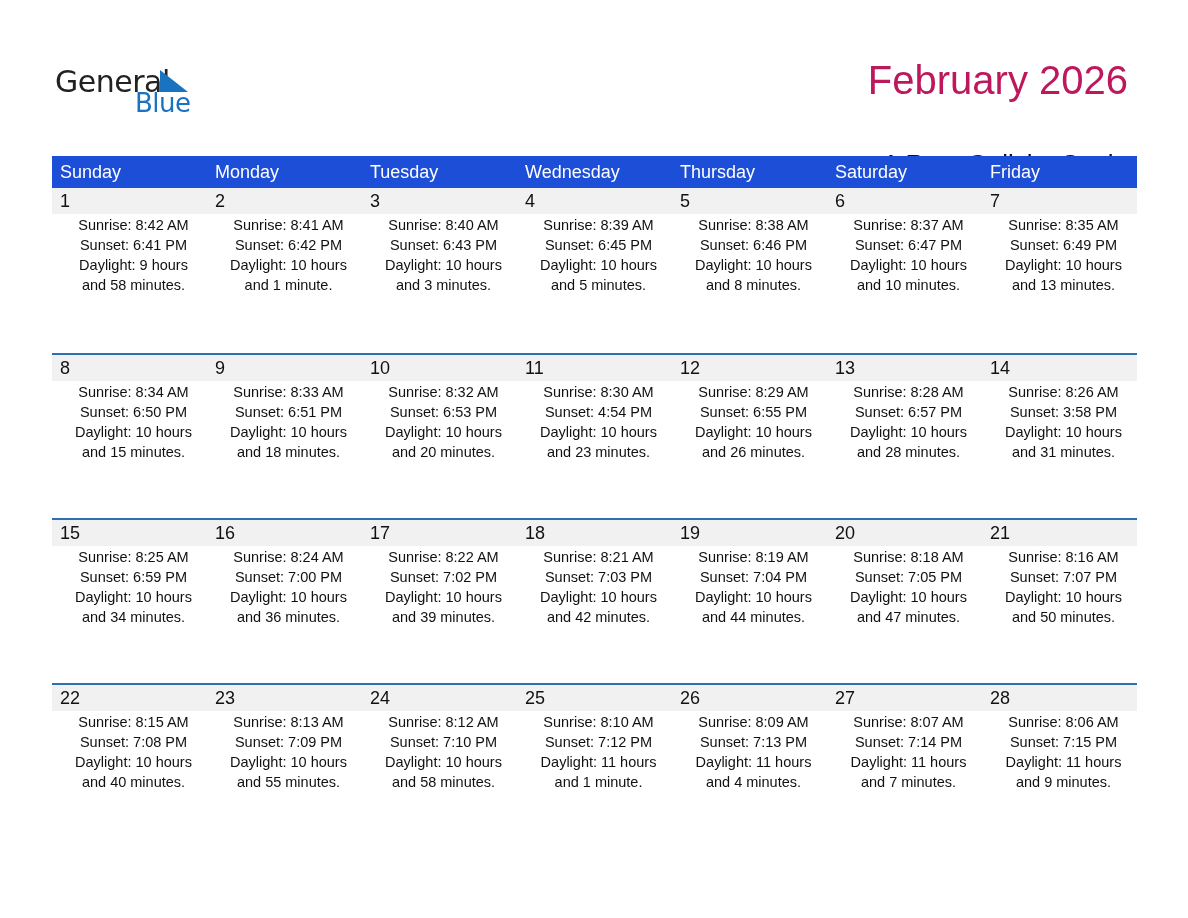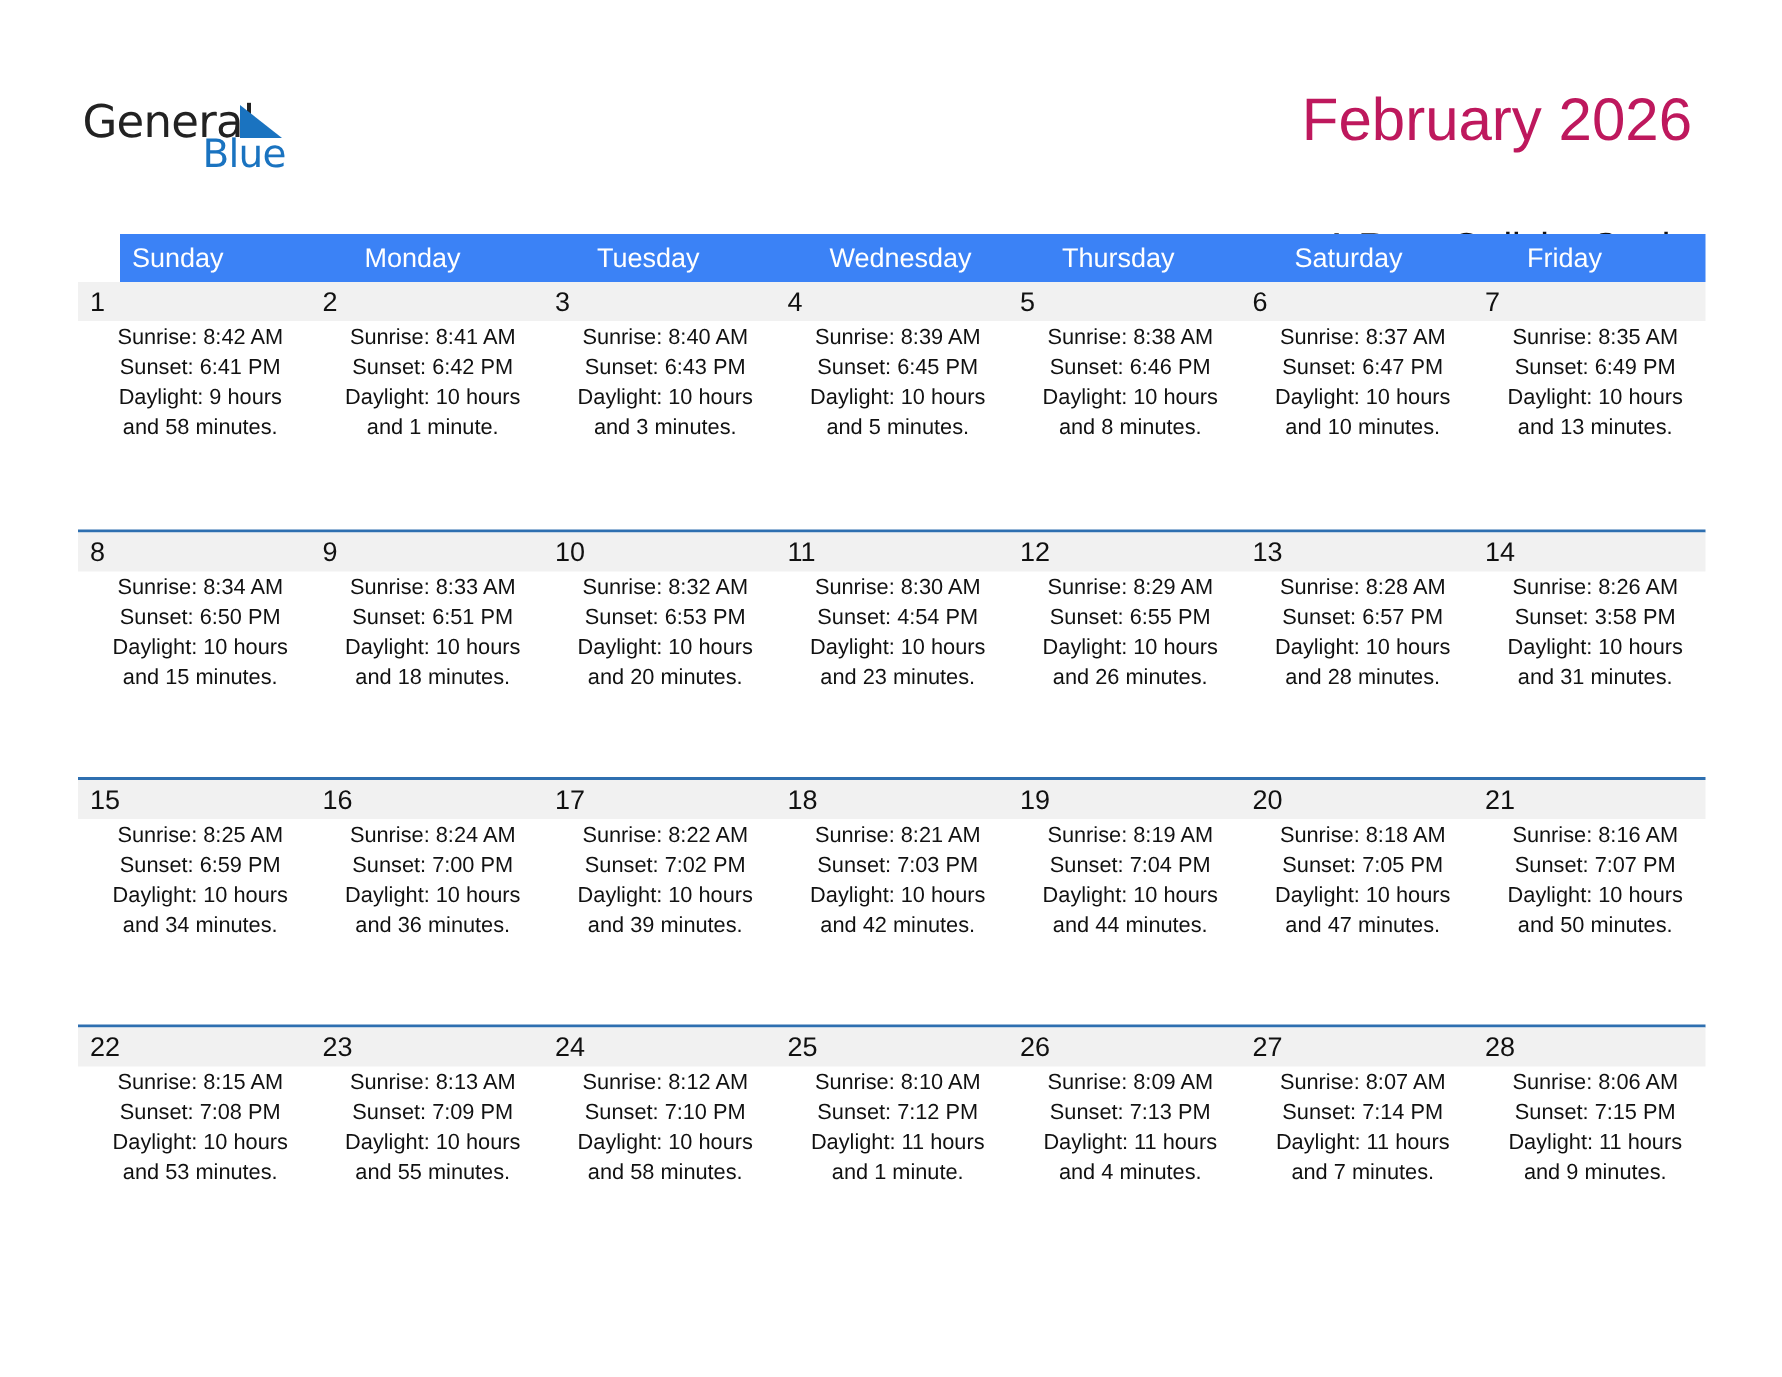--- a/index.html
+++ b/index.html
@@ -4,21 +4,21 @@
 <style>
   html, body { margin: 0; padding: 0; background: #ffffff; }
   body { width: 1188px; height: 918px; position: relative; font-family: "Liberation Sans", sans-serif; color: #111; overflow: hidden; }
   .logo { position: absolute; left: 55px; top: 64px; width: 150px; height: 56px; }
   .logo .general { position: absolute; left: 0; top: 0; font-family: "DejaVu Sans", sans-serif; font-size: 30px; color: #222; letter-spacing: -0.5px; }
   .logo .blue { position: absolute; left: 80px; top: 24px; font-family: "DejaVu Sans", sans-serif; font-size: 26px; color: #1a73c0; letter-spacing: -0.5px; }
   .logo .tri { position: absolute; left: 105px; top: 6px; width: 0; height: 0; border-bottom: 22px solid #1a73c0; border-left: 28px solid transparent; transform: scaleX(-1); }
   .title { position: absolute; right: 60px; top: 58px; font-size: 40px; color: #be185d; }
   .subtitle { position: absolute; right: 60px; top: 117px; font-size: 26px; color: #111; margin-top: 32px; }
   .cal { position: absolute; left: 52px; top: 156px; width: 1085px; }
-  .head { display: grid; grid-template-columns: repeat(7, 155px); background: #3b82f6; height: 32px; margin-left: 28px; }
+  .head { display: grid; grid-template-columns: repeat(7, 155px); background: #1d4ed8; height: 32px; }
   .head div { color: #ffffff; font-size: 18px; line-height: 32px; padding-left: 8px; }
   .week { position: relative; height: 165px; }
   .week.bordered { border-top: 2px solid #2e6fb0; height: 163px; }
   .daynums { display: grid; grid-template-columns: repeat(7, 155px); background: #f1f1f1; height: 26px; }
   .daynums div { font-size: 18px; line-height: 26px; padding-left: 8px; color: #111; }
   .info { display: grid; grid-template-columns: repeat(7, 155px); }
   .cell { padding-left: 8px; font-size: 14.5px; line-height: 20px; color: #111; padding-top: 1px; text-align: center; }
   .cell div { white-space: nowrap; }
 </style>
 </head>
@@ -217,21 +217,21 @@
           <div>25</div>
           <div>26</div>
           <div>27</div>
           <div>28</div>
         </div>
         <div class="info">
           <div class="cell">
             <div>Sunrise: 8:15 AM</div>
             <div>Sunset: 7:08 PM</div>
             <div>Daylight: 10 hours</div>
-            <div>and 53 minutes.</div>
+            <div>and 40 minutes.</div>
           </div>
           <div class="cell">
             <div>Sunrise: 8:13 AM</div>
             <div>Sunset: 7:09 PM</div>
             <div>Daylight: 10 hours</div>
             <div>and 55 minutes.</div>
           </div>
           <div class="cell">
             <div>Sunrise: 8:12 AM</div>
             <div>Sunset: 7:10 PM</div>

